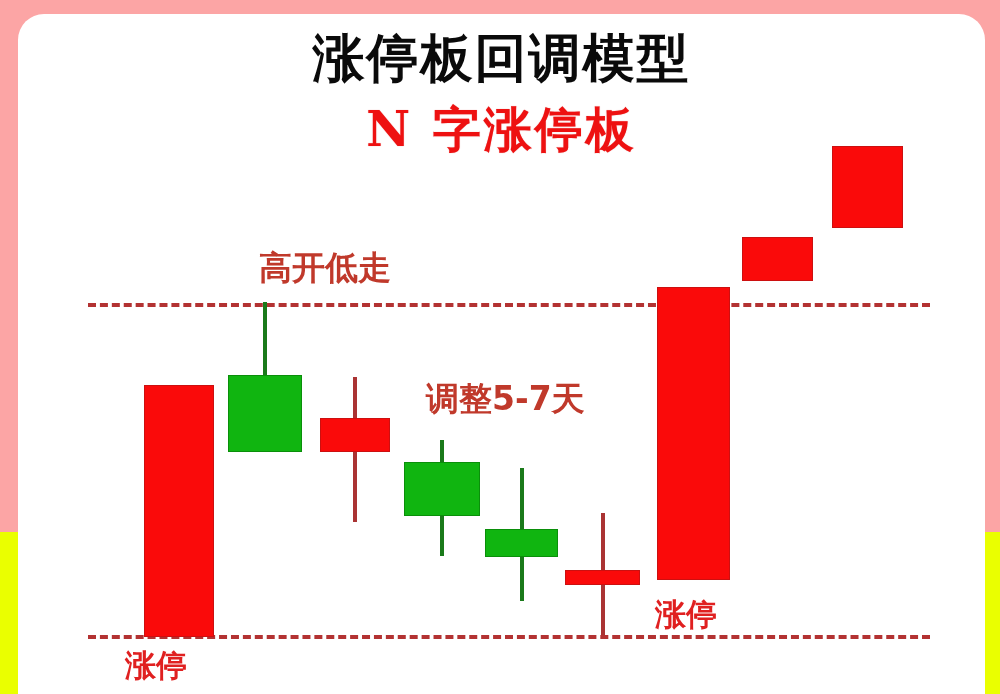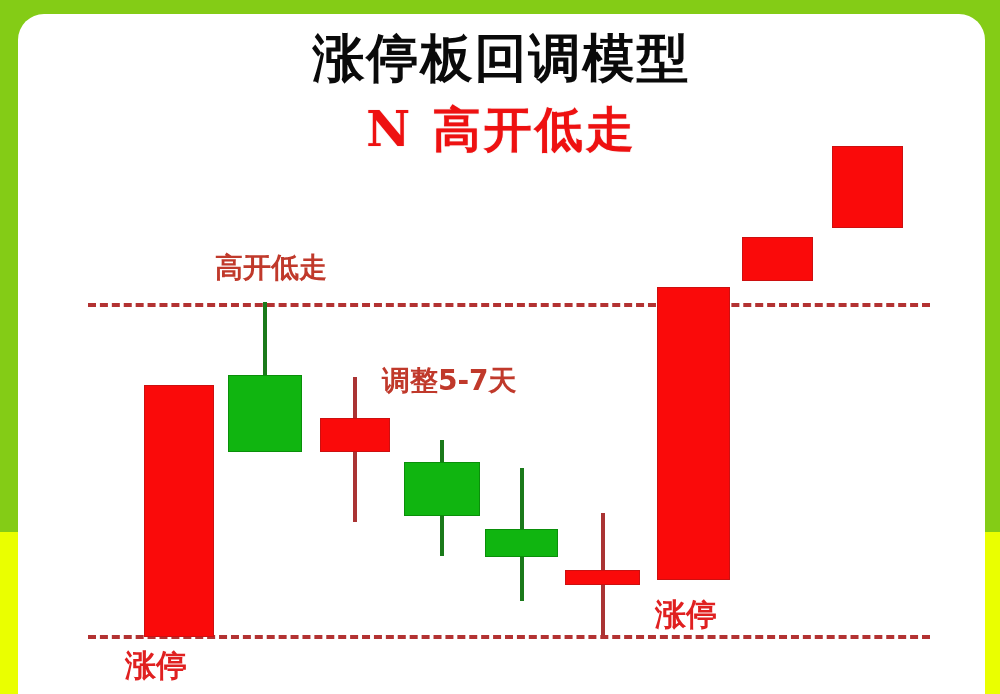--- a/index.html
+++ b/index.html
@@ -10,21 +10,21 @@
     width: 1000px;
     height: 694px;
     overflow: hidden;
     font-family: "Liberation Sans", "DejaVu Sans", sans-serif;
     background: #eaff00;
   }
   #frame {
     position: relative;
     width: 1000px;
     height: 532px;
-    background: #84cc16;
+    background: #fca5a5;
   }
   #card {
     position: absolute;
     left: 18px;
     top: 14px;
     width: 967px;
     height: 680px;
     background: #ffffff;
     border-top-left-radius: 26px;
     border-top-right-radius: 26px;
@@ -92,21 +92,21 @@
   .wick.up   { background: #a33; }
   .wick.down { background: #1a7a1a; }
 
   .anno {
     position: absolute;
     color: #c0392b;
     font-weight: bold;
     white-space: nowrap;
     font-family: "DejaVu Sans", "Liberation Sans", sans-serif;
   }
-  .anno-lg { font-size: 28px; line-height: 36px; }
+  .anno-lg { font-size: 33px; line-height: 36px; margin-left: 44px; }
   .anno-label { font-size: 31px; line-height: 34px; color: #e02020; text-align: right; }
 
   #watermark {
     position: absolute;
     right: 6px;
     bottom: 10px;
     width: 180px;
     height: 42px;
     opacity: 0.16;
     color: #808080;
@@ -118,21 +118,21 @@
     white-space: nowrap;
   }
 </style>
 </head>
 <body>
 
 <div id="frame">
   <div id="card">
 
     <div id="title-main">涨停板回调模型</div>
-    <div id="title-sub">N 高开低走</div>
+    <div id="title-sub">N 字涨停板</div>
 
     <div id="plot">
         <div class="gridline" style="left: 70px; top: 289px; width: 842px; border-top-color: rgb(179, 50, 50);"></div>
         <div class="gridline" style="left: 70px; top: 621px; width: 842px; border-top-color: rgb(179, 50, 50);"></div>
         <div class="candle" style="left: 126px; top: 371px; width: 70px; height: 252px;">
           <div class="body up" style="top: 0px; width: 70px; height: 252px;"></div>
         </div>
         <div class="candle" style="left: 210px; top: 288px; width: 74px; height: 150px;">
           <div class="wick down" style="left: 35px; top: 0px; height: 150px;"></div>
           <div class="body down" style="top: 73px; width: 74px; height: 77px;"></div>
@@ -156,20 +156,20 @@
         <div class="candle" style="left: 639px; top: 273px; width: 73px; height: 293px;">
           <div class="body up" style="top: 0px; width: 73px; height: 293px;"></div>
         </div>
         <div class="candle" style="left: 724px; top: 223px; width: 71px; height: 44px;">
           <div class="body up" style="top: 0px; width: 71px; height: 44px;"></div>
         </div>
         <div class="candle" style="left: 814px; top: 132px; width: 71px; height: 82px;">
           <div class="body up" style="top: 0px; width: 71px; height: 82px;"></div>
         </div>
         <div class="anno anno-lg" style="left: 197px; top: 236px;">高开低走</div>
-        <div class="anno anno-lg" style="left: 364px; top: 349px;">调整5-7天</div>
+        <div class="anno anno-lg" style="left: 364px; top: 367px;">调整5-7天</div>
         <div class="anno anno-label" style="left: 107px; top: 634px;">涨停</div>
         <div class="anno anno-label" style="left: 637px; top: 583px;">涨停</div>
       </div>
 
     <div id="watermark"></div>
   </div>
 </div>
 
 </body></html>

